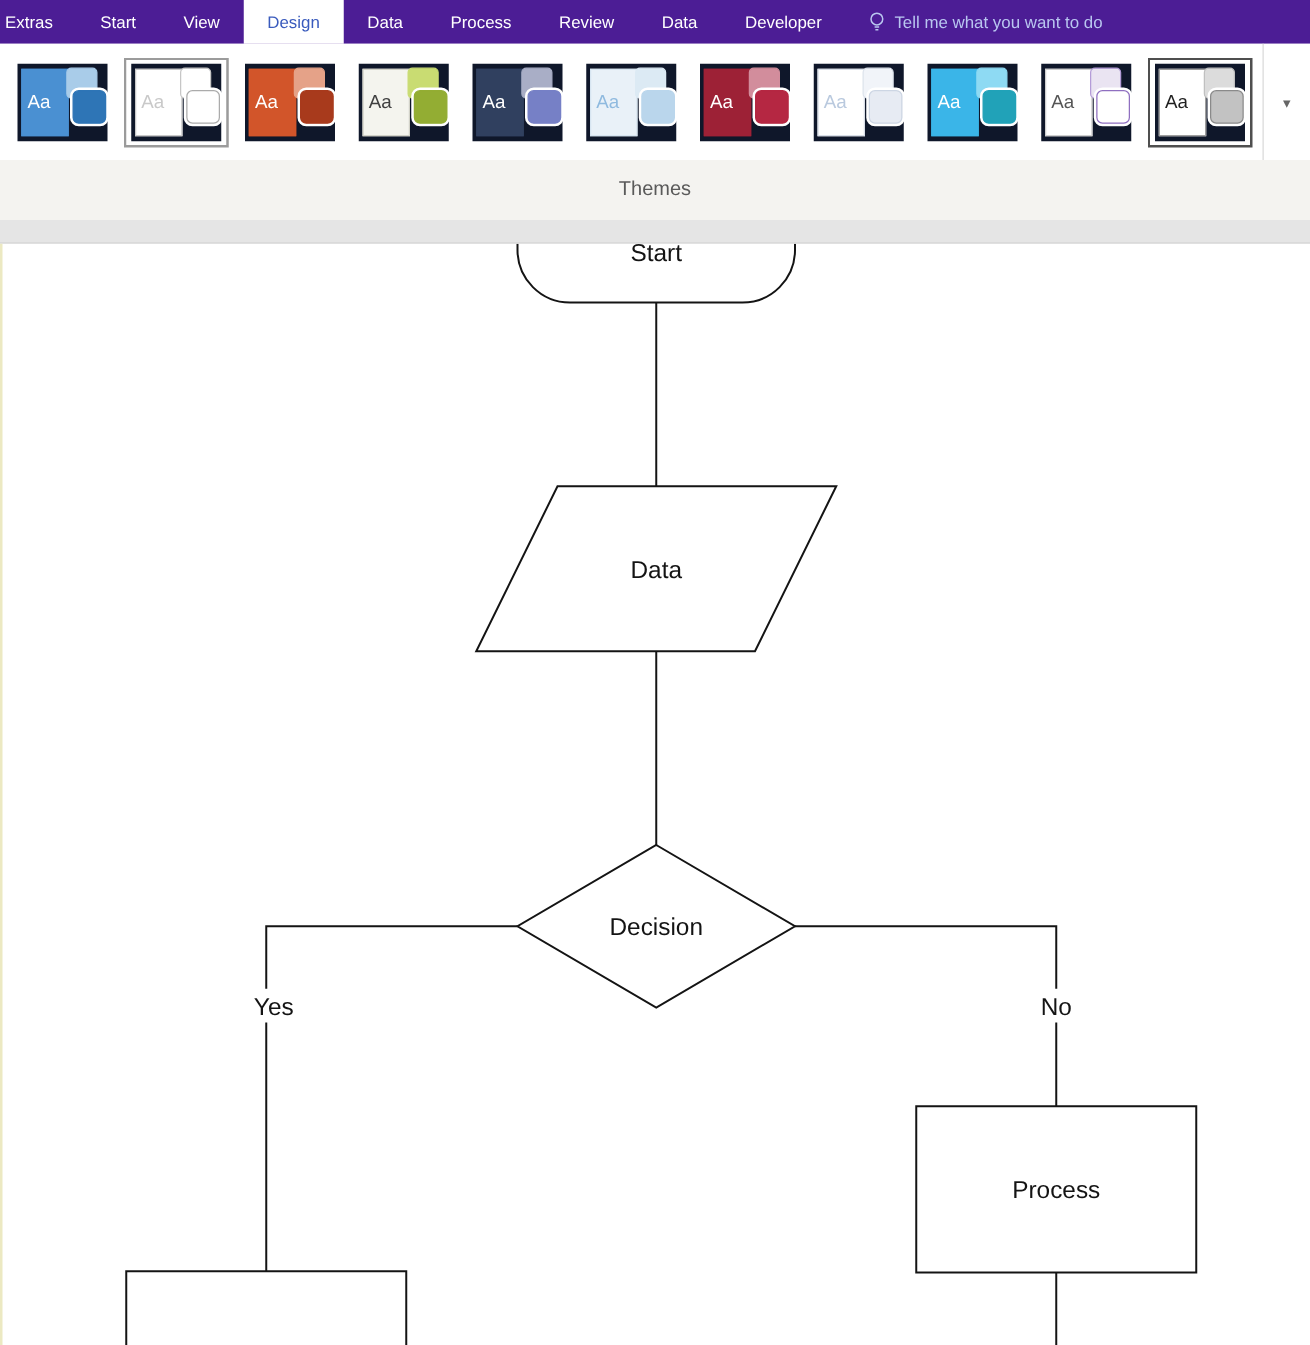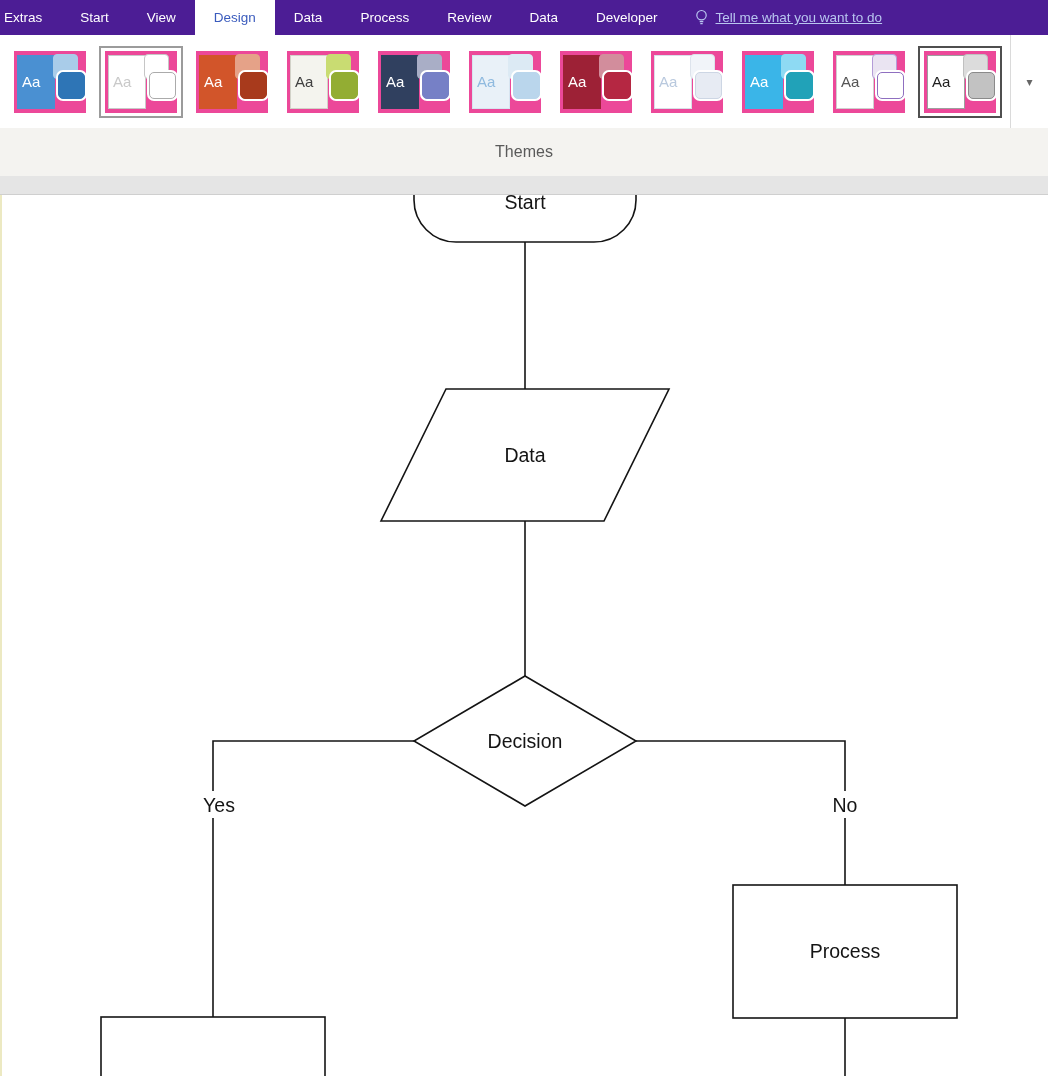--- a/index.html
+++ b/index.html
@@ -16,21 +16,21 @@
             font-size:13.5px; margin-left:18px; }
 
   
   .gallery-row { height:93px; background:#ffffff; display:flex;
                  align-items:center; padding-left:8px; position:relative; }
   .theme-item { width:84px; height:72px; margin-right:7px; background:#fff;
                 display:flex; align-items:center; justify-content:center;
                 position:relative; }
   .theme-item.selected { box-shadow: inset 0 0 0 2px #9b9b9b; }
   .theme-item.hovered  { box-shadow: inset 0 0 0 2px #4f4f4f; }
-  .thumb { width:72px; height:62px; position:relative; background:#ec4899; }
+  .thumb { width:72px; height:62px; position:relative; background:#0f172a; }
   .card { position:absolute; left:3px; top:4px; width:38px; height:54px;
           display:flex; align-items:center; padding-left:4px; font-size:15px;
           border:1px solid transparent; background:#fff; }
   .sq { position:absolute; border:1px solid transparent; }
   .sq-back  { right:8px; top:3px;  width:25px; height:25px; border-radius:4px; }
   .sq-front { right:1px; top:21px; width:27px; height:27px; border-radius:5px;
               box-shadow:0 0 0 2px #ffffff; }
   .gallery-more { position:absolute; right:0; top:0; width:38px; height:93px;
                   border-left:1px solid #dadada; display:flex; align-items:center;
                   justify-content:center; color:#666; font-size:12px; cursor:default; }
@@ -56,21 +56,21 @@
 <div class="tabbar" style="background: #4c1d95;">
   <div class="tab">Extras</div>
   <div class="tab">Start</div>
   <div class="tab">View</div>
   <div class="tab active" style="color: rgb(58, 91, 189);">Design</div>
   <div class="tab">Data</div>
   <div class="tab">Process</div>
   <div class="tab">Review</div>
   <div class="tab">Data</div>
   <div class="tab">Developer</div>
-  <div class="tellme" style="color: rgb(185, 198, 240); text-decoration: underline;">
+  <div class="tellme" style="color: rgb(185, 198, 240);">
     <span style="display:inline-flex;">
       <svg width="13" height="18" viewBox="0 0 13 18">
         <circle cx="6.5" cy="6.2" r="4.7" fill="none" stroke="#b9c6f0" stroke-width="1.2"></circle>
         <path d="M4.7 12.6h3.6 M5.3 14.7h2.4" stroke="#b9c6f0" stroke-width="1.2" fill="none"></path>
       </svg>
     </span>
     <span>Tell me what you want to do</span>
   </div>
 </div>
 

